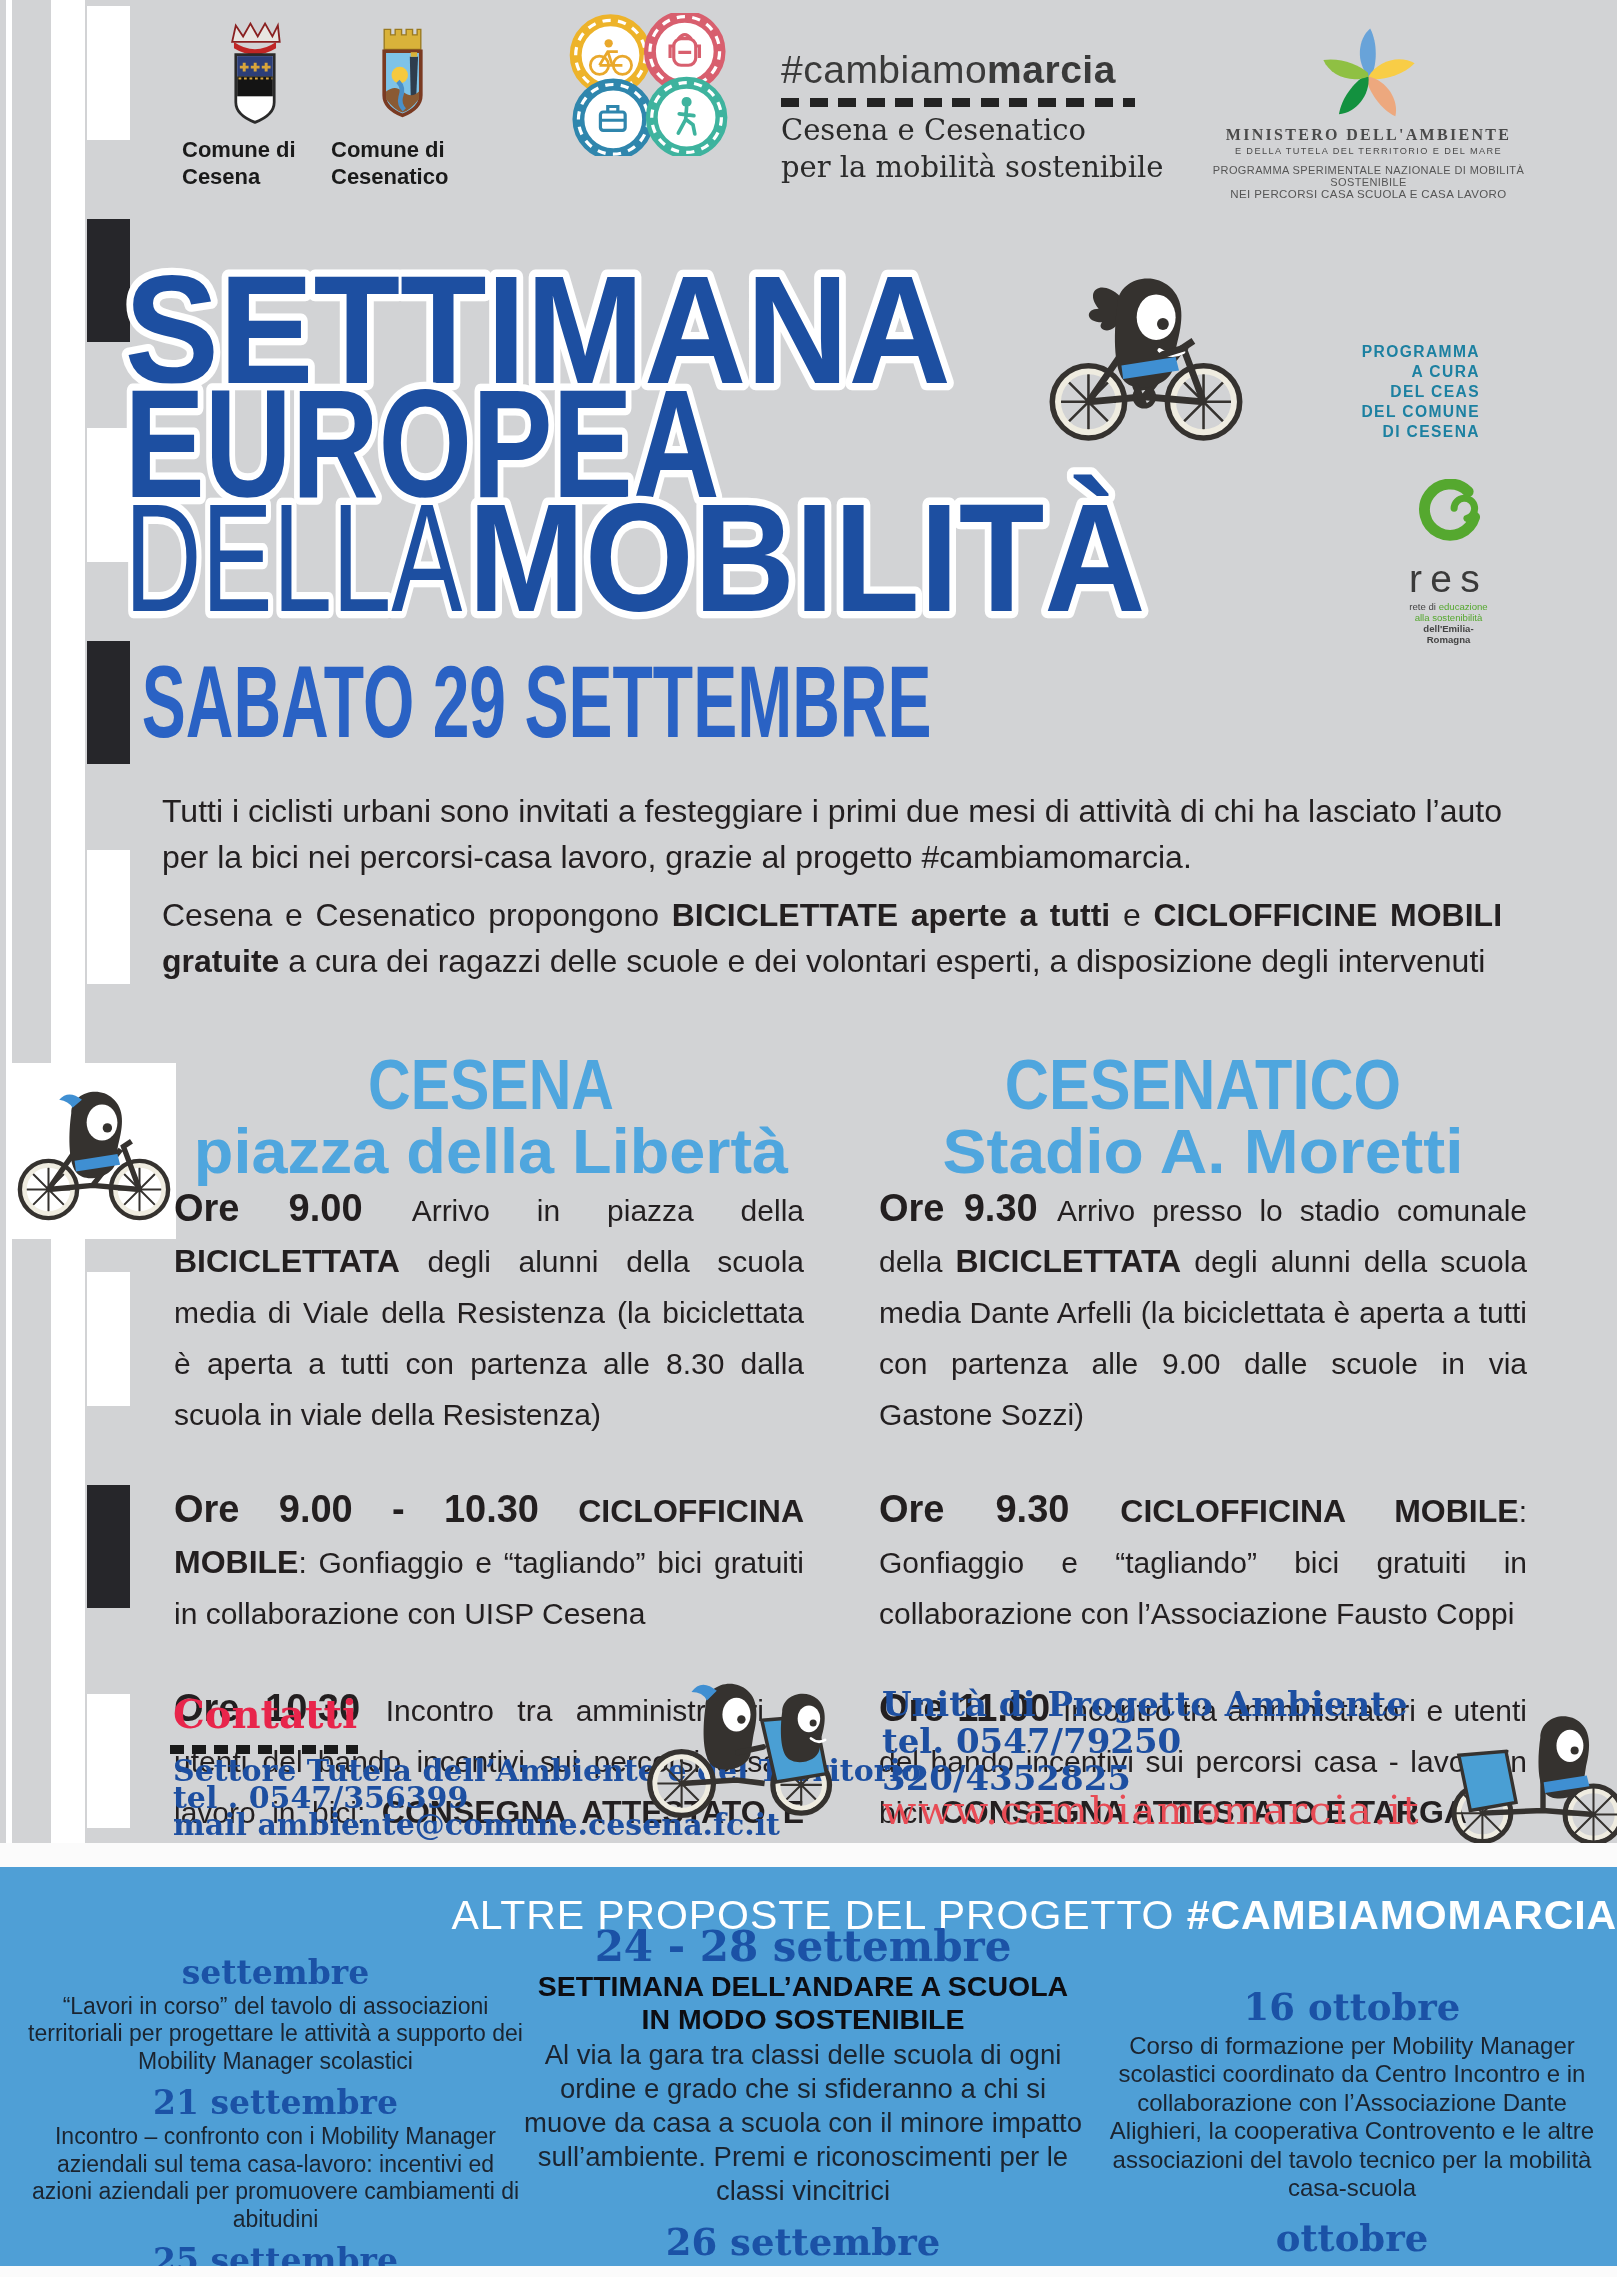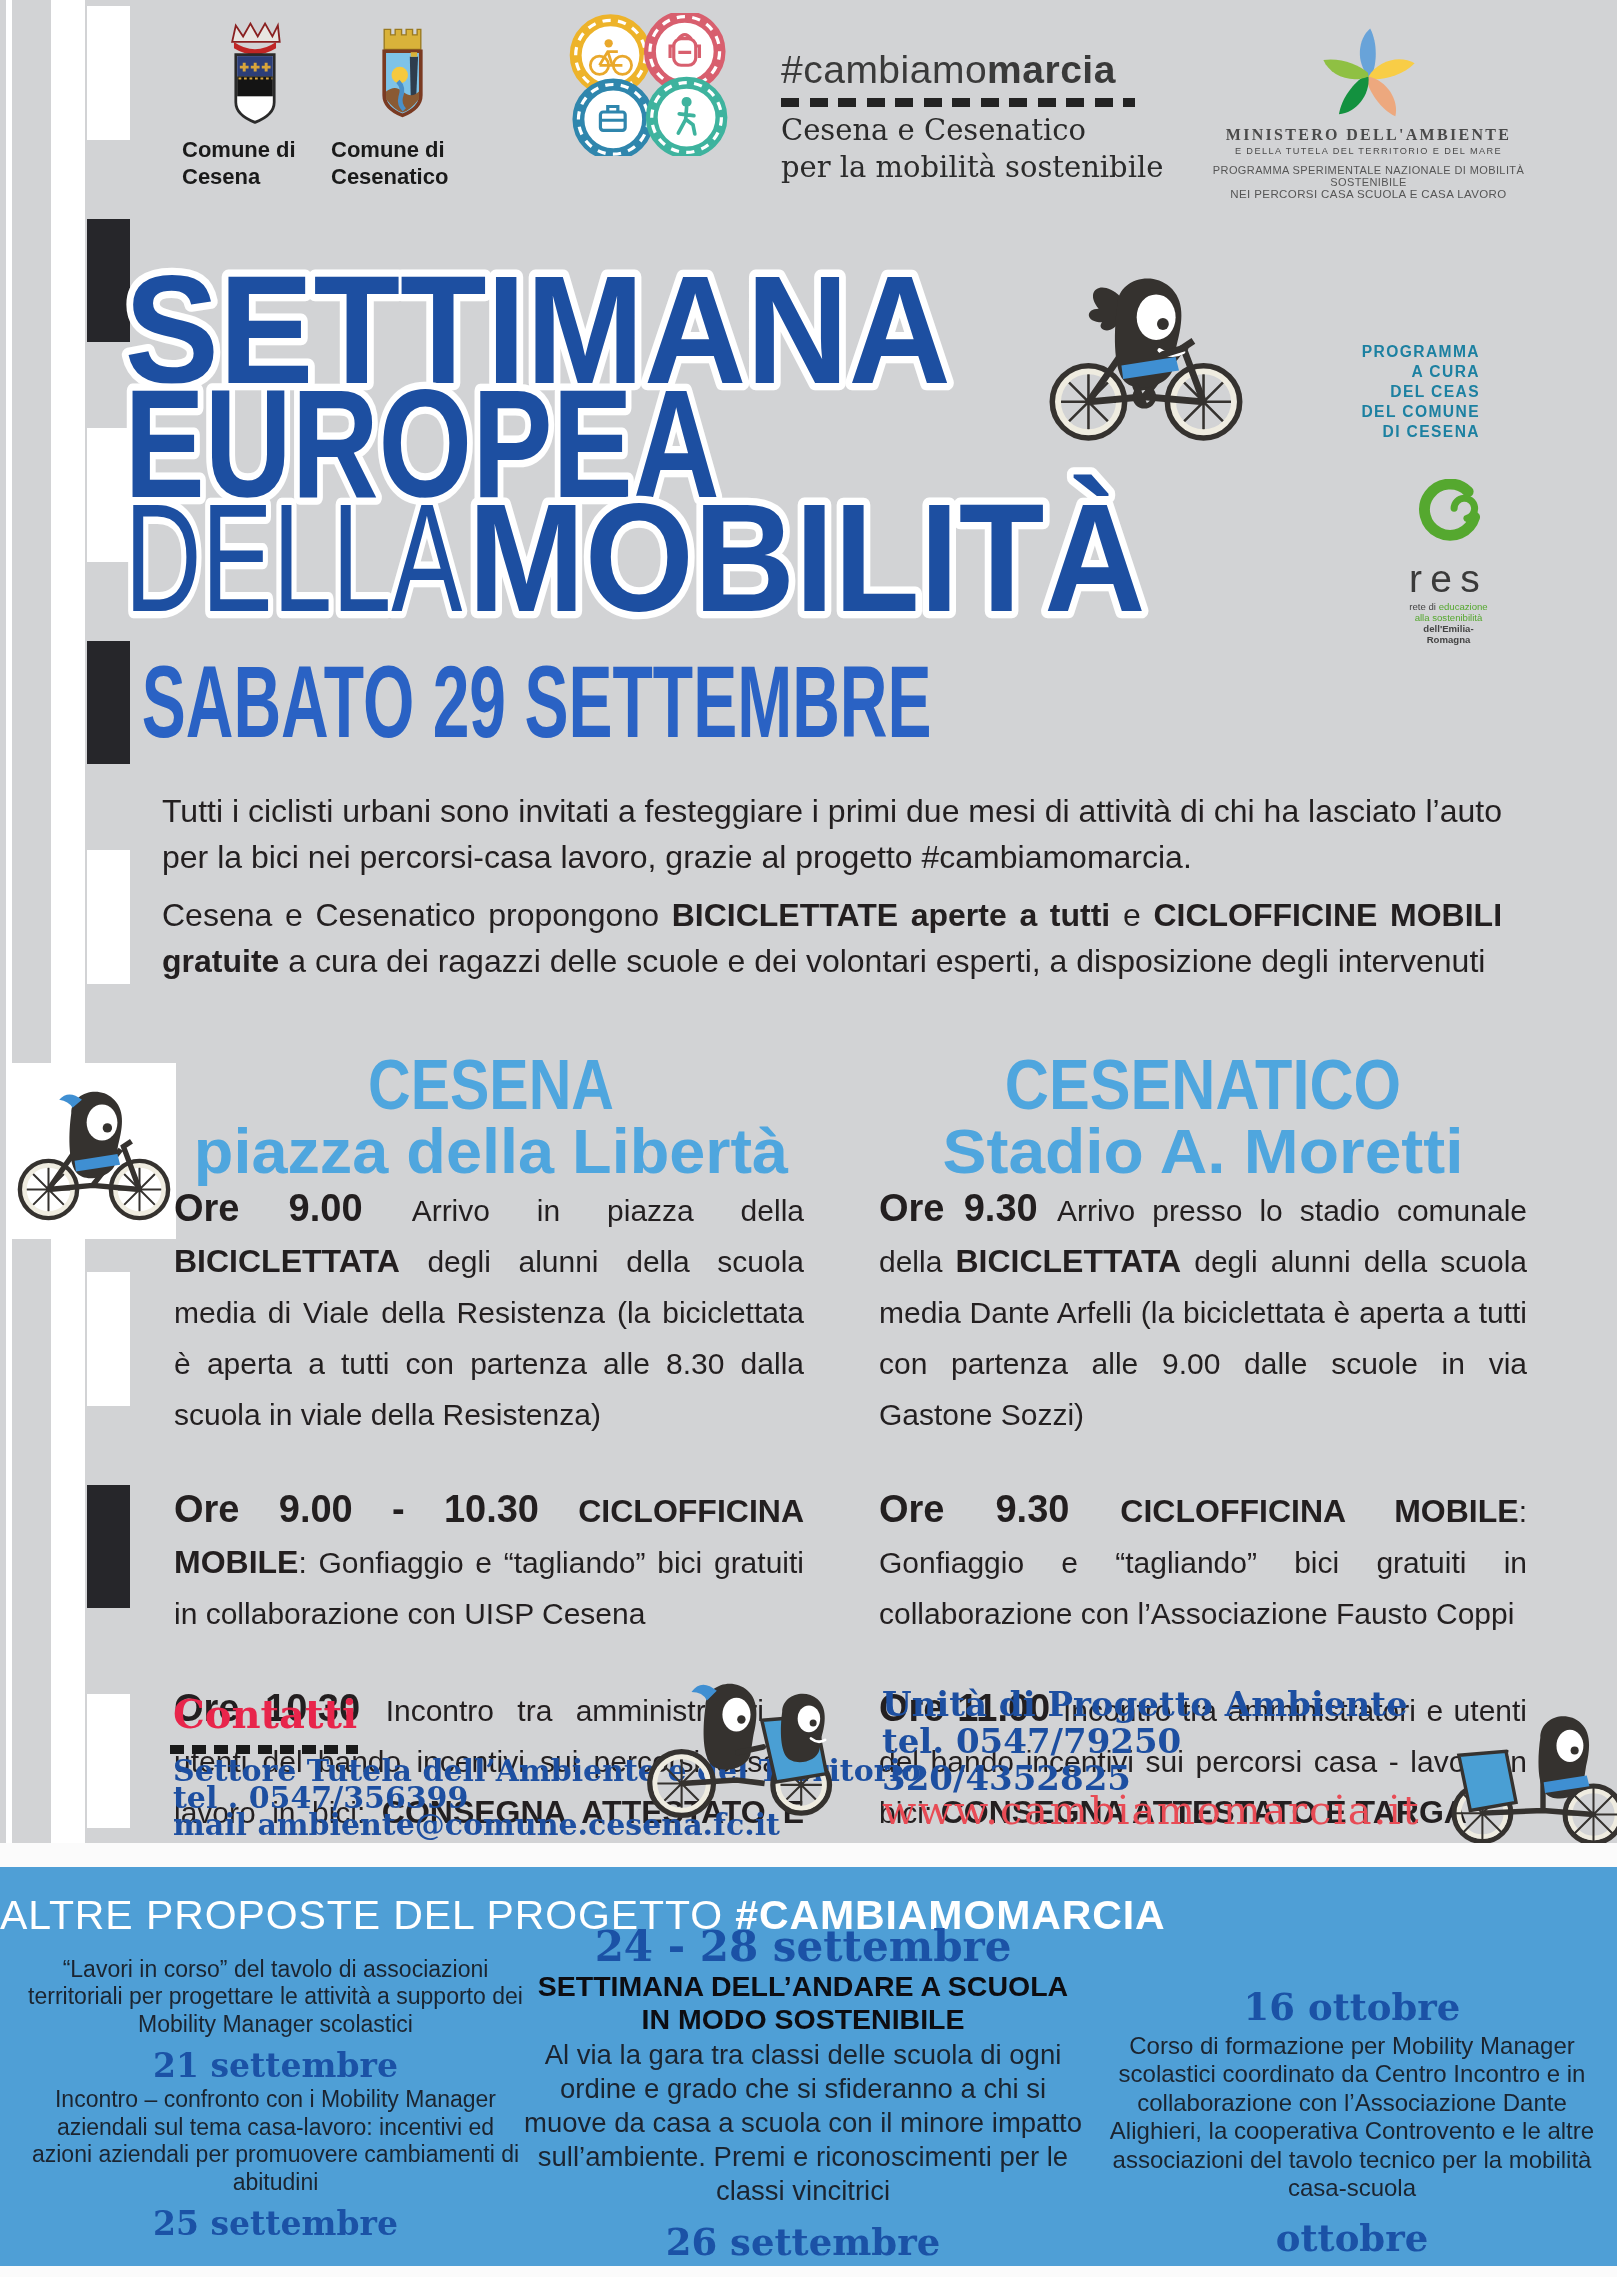--- a/index.html
+++ b/index.html
@@ -51,21 +51,21 @@
   .contatti-dash{height:8.3px;width:188px;margin-top:8.3px;margin-left:-2.8px;
     background:repeating-linear-gradient(to right,#1a1a1a 0 13.8px,rgba(0,0,0,0) 13.8px 22px);}
   .contact-blue{font-family:"DejaVu Serif",serif;font-weight:bold;font-size:30px;line-height:26px;color:#1d4fa1;}
   .contact-blue div{margin-bottom:0.9px;}
   .unita{font-family:"DejaVu Serif",serif;font-weight:bold;font-size:34px;line-height:37px;color:#1d4fa1;}
   .website{font-family:"DejaVu Serif",serif;font-size:40px;letter-spacing:1.8px;color:#e84b55;}
 
   
   .white-strip{left:0;top:1843px;width:1617px;height:24px;background:#fbfbfb;}
   .footer{left:0;top:1867px;width:1617px;height:410px;background:#4f9fd6;}
-  .footer-title{position:absolute;left:0;top:25px;width:100%;text-align:left;color:#ffffff;
+  .footer-title{position:absolute;left:0;top:25px;width:100%;text-align:right;color:#ffffff;
     font-size:41px;letter-spacing:0.9px;}
   .footer-title b{font-weight:bold;}
   .fcol{position:absolute;text-align:center;color:#1b2430;}
   .fh{font-family:"DejaVu Serif",serif;font-weight:bold;color:#1b52a6;}
   .fcol .body{margin:1.8px 0 9.2px 0;}
   .fsub{font-weight:bold;color:#0d0d12;}
   #fcol1{left:27.5px;top:87px;width:496px;}
   #fcol1 .fh{font-size:33px;line-height:37px;}
   #fcol1 .body{font-size:23px;line-height:27.5px;}
   #fcol2{left:523px;top:57px;width:560px;}
@@ -341,20 +341,21 @@
     <path d="M151,152 L215,142 L219,158 L153,168 Z" fill="#3f8fd2"></path>
   </svg>
 
   <div class="abs white-strip"></div>
   <div class="abs footer">
     <div class="footer-title">
       <span>ALTRE PROPOSTE DEL PROGETTO </span><b>#CAMBIAMOMARCIA</b>
     </div>
 
     <div class="fcol" id="fcol1">
+      <div class="fh">settembre</div>
       <div class="body">“Lavori in corso” del tavolo di associazioni territoriali per progettare le attività a supporto dei Mobility Manager scolastici</div>
       <div class="fh">21 settembre</div>
       <div class="body">Incontro – confronto con i Mobility Manager aziendali sul tema casa-lavoro: incentivi ed azioni aziendali per promuovere cambiamenti di abitudini</div>
       <div class="fh">25 settembre</div>
 
     </div>
 
     <div class="fcol" id="fcol2">
       <div class="fh">24 - 28 settembre</div>
       <div class="fsub">SETTIMANA DELL’ANDARE A SCUOLA IN MODO SOSTENIBILE</div>

